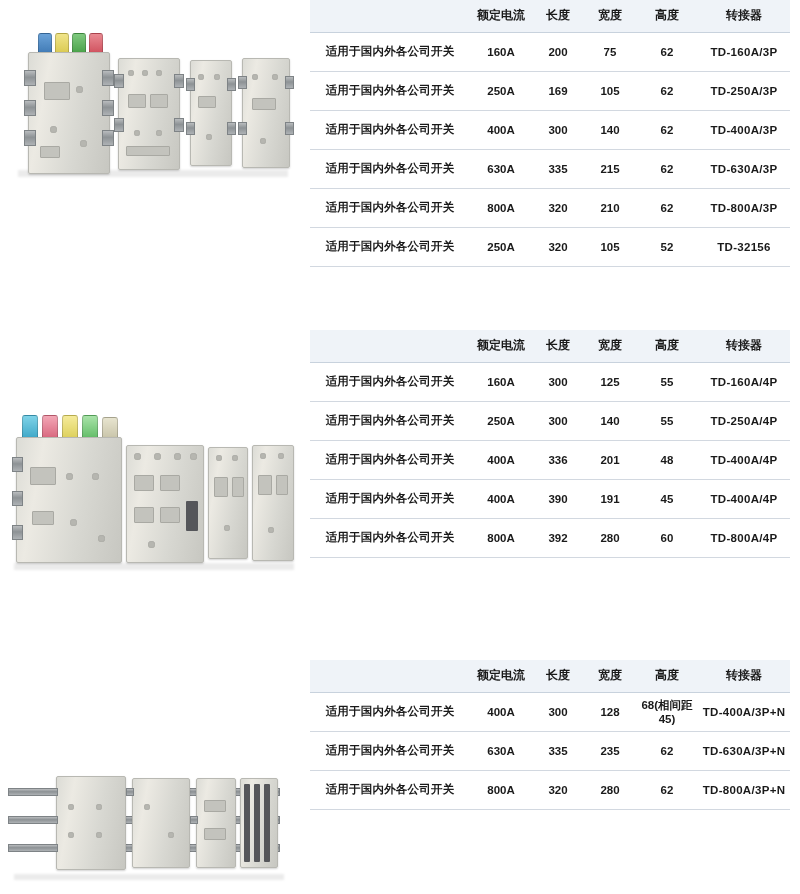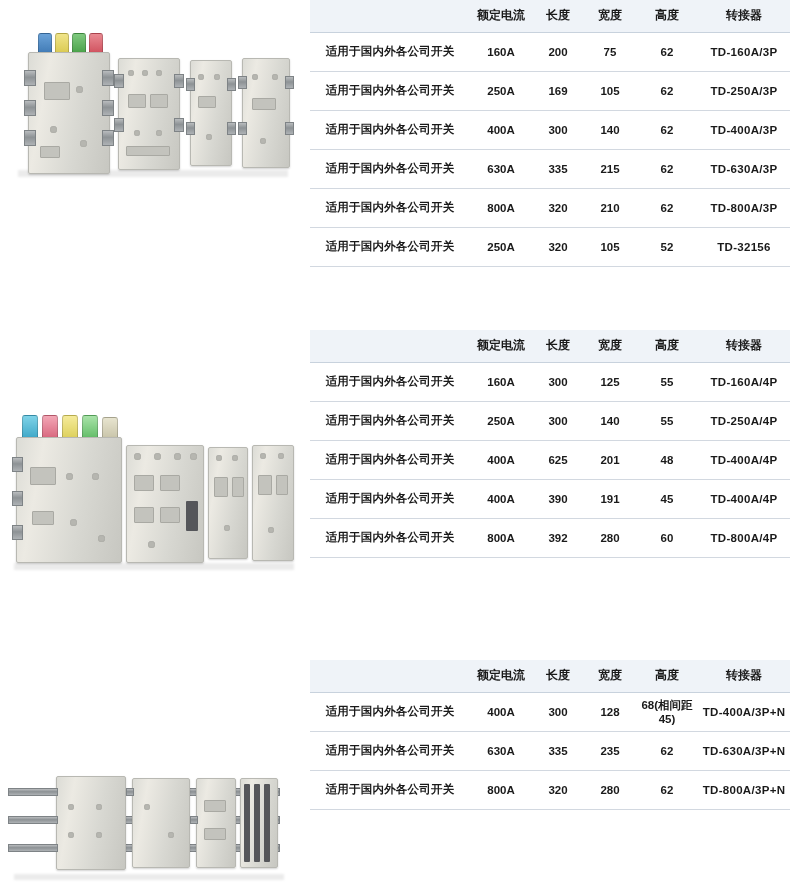--- a/index.html
+++ b/index.html
@@ -336,21 +336,21 @@
           <td class="desc">适用于国内外各公司开关</td>
           <td>250A</td>
           <td>300</td>
           <td>140</td>
           <td>55</td>
           <td class="adapter">TD-250A/4P</td>
         </tr>
         <tr>
           <td class="desc">适用于国内外各公司开关</td>
           <td>400A</td>
-          <td>625</td>
+          <td>336</td>
           <td>201</td>
           <td>48</td>
           <td class="adapter">TD-400A/4P</td>
         </tr>
         <tr>
           <td class="desc">适用于国内外各公司开关</td>
           <td>400A</td>
           <td>390</td>
           <td>191</td>
           <td>45</td>

